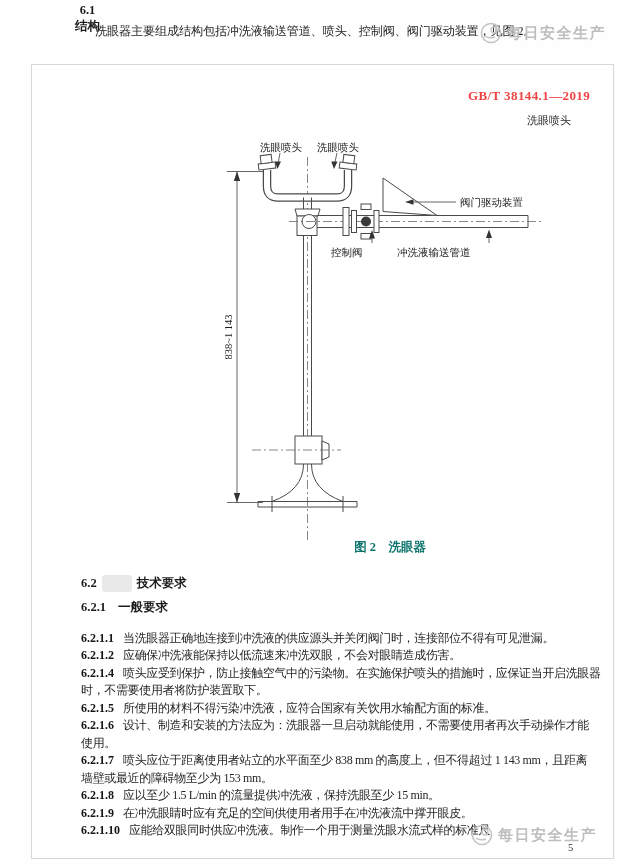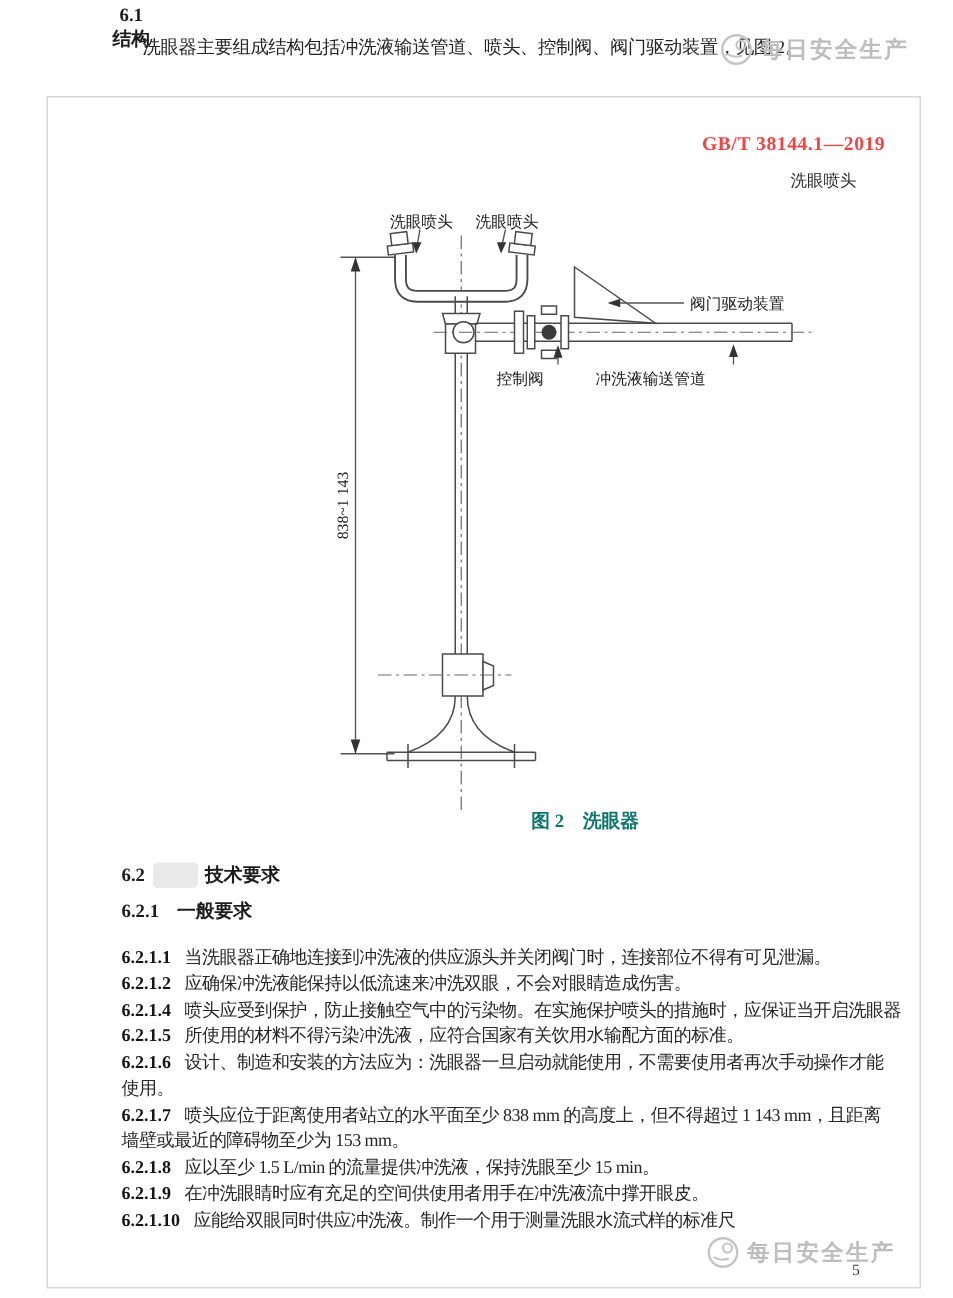--- a/index.html
+++ b/index.html
@@ -151,20 +151,21 @@
   <div class="abs h" style="left:81px;top:599px;">
     <span>6.2.1</span>
       <span class="gap"></span>
     <span>一般要求</span>
   </div>
 
   <div class="abs clauses">
     <div class="cl"><span class="cnum">6.2.1.1</span><span>当洗眼器正确地连接到冲洗液的供应源头并关闭阀门时，连接部位不得有可见泄漏。</span></div>
     <div class="cl"><span class="cnum">6.2.1.2</span><span>应确保冲洗液能保持以低流速来冲洗双眼，不会对眼睛造成伤害。</span></div>
     <div class="cl"><span class="cnum">6.2.1.4</span><span>喷头应受到保护，防止接触空气中的污染物。在实施保护喷头的措施时，应保证当开启洗眼器</span></div>
+    <div class="cl">时，不需要使用者将防护装置取下。</div>
     <div class="cl"><span class="cnum">6.2.1.5</span><span>所使用的材料不得污染冲洗液，应符合国家有关饮用水输配方面的标准。</span></div>
     <div class="cl"><span class="cnum">6.2.1.6</span><span>设计、制造和安装的方法应为：洗眼器一旦启动就能使用，不需要使用者再次手动操作才能</span></div>
     <div class="cl">使用。</div>
     <div class="cl"><span class="cnum">6.2.1.7</span><span>喷头应位于距离使用者站立的水平面至少 838 mm 的高度上，但不得超过 1 143 mm，且距离</span></div>
     <div class="cl">墙壁或最近的障碍物至少为 153 mm。</div>
     <div class="cl"><span class="cnum">6.2.1.8</span><span>应以至少 1.5 L/min 的流量提供冲洗液，保持洗眼至少 15 min。</span></div>
     <div class="cl"><span class="cnum">6.2.1.9</span><span>在冲洗眼睛时应有充足的空间供使用者用手在冲洗液流中撑开眼皮。</span></div>
     <div class="cl"><span class="cnum">6.2.1.10</span><span>应能给双眼同时供应冲洗液。制作一个用于测量洗眼水流式样的标准尺</span></div>
   </div>
 

